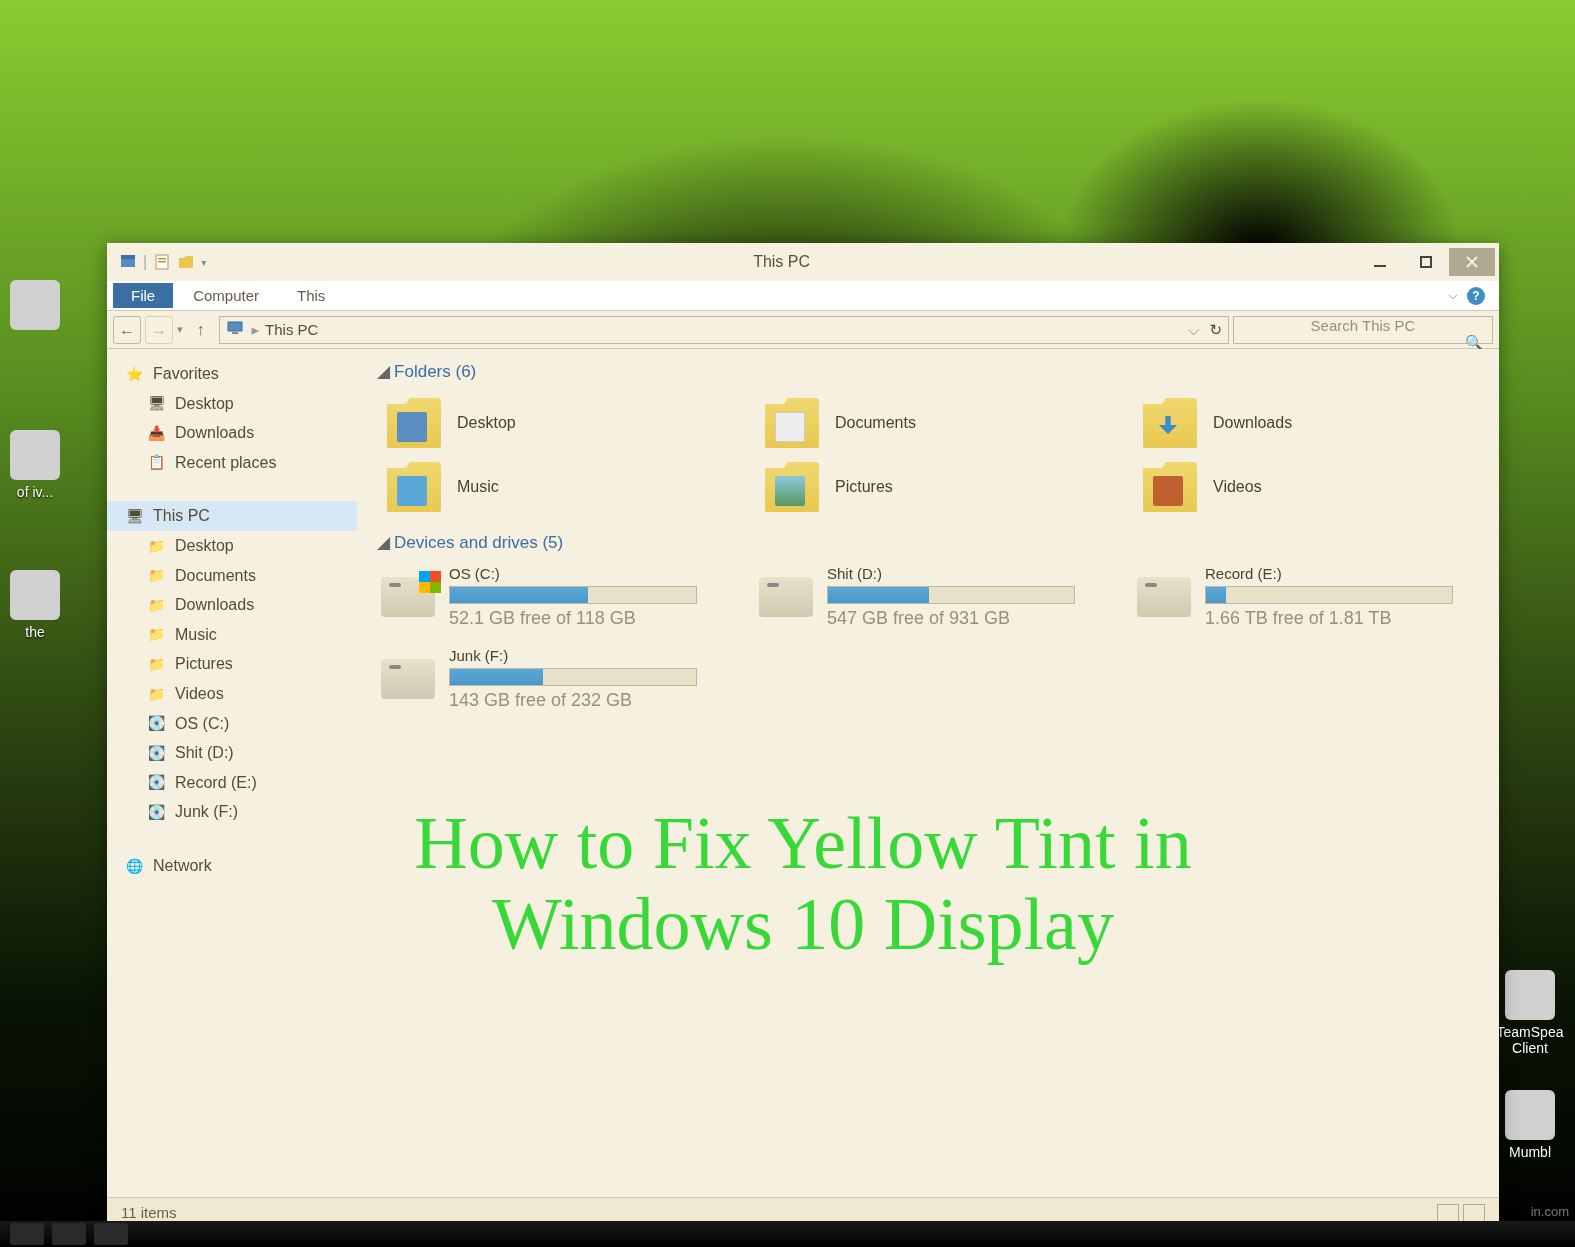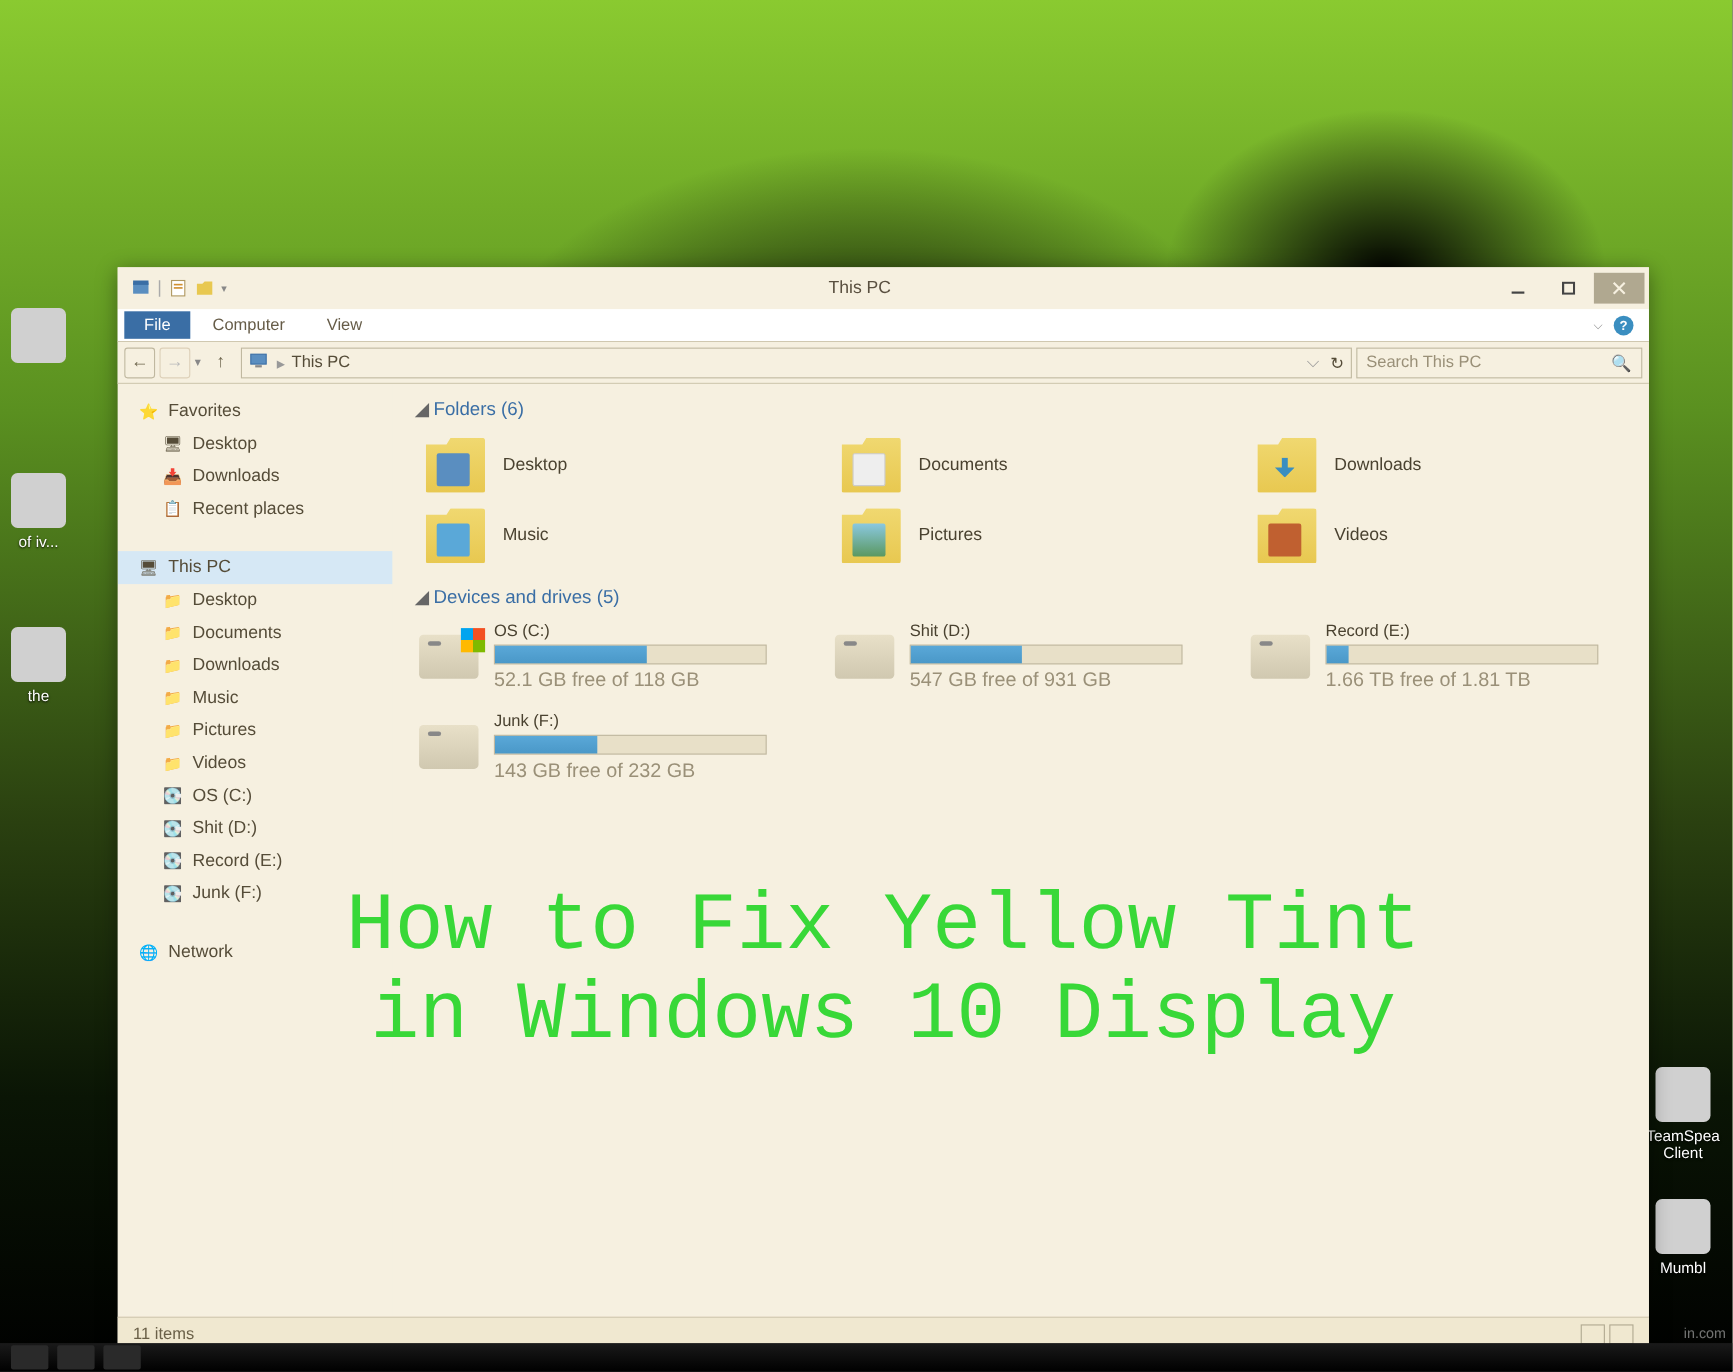--- a/index.html
+++ b/index.html
@@ -47,21 +47,21 @@
 .chevron { color: #888; font-size: 11px; }
 .navbar {
   height: 38px; background: #f6f0e0;
   display: flex; align-items: center; gap: 4px; padding: 3px 6px;
   border-bottom: 1px solid #d0c8b0;
 }
 .navbtn { width: 28px; height: 28px; border: 1px solid #c0b8a0; border-radius: 3px; display: flex; align-items: center; justify-content: center; cursor: pointer; color: #706850; }
 .navbtn.disabled { color: #bbb; border-color: #ddd0b8; }
 .addr { flex: 1; height: 28px; border: 1px solid #c0b8a0; background: #f6f0e0; display: flex; align-items: center; padding: 0 6px; font-size: 15px; color: #554c38; }
 .addr .refresh { margin-left: auto; padding-left: 6px; }
-.search { width: 260px; height: 28px; border: 1px solid #c0b8a0; background: #f6f0e0; display: flex; align-items: center; padding: 0 8px; font-size: 15px; color: #9a9078; }
+.search { width: 260px; height: 28px; border: 1px solid #c0b8a0; background: #f6f0e0; display: flex; align-items: center; padding: 0 8px; font-size: 15px; color: #9a9078; flex-direction: column; }
 .search .mag { margin-left: auto; color: #888; }
 .body { flex: 1; display: flex; overflow: hidden; }
 .nav {
   width: 250px; background: #f6f0e0; padding: 10px 0; font-size: 16px; color: #554c38;
   overflow: hidden;
 }
 .nav-section { margin-bottom: 24px; }
 .nav-item { display: flex; align-items: center; gap: 8px; padding: 2px 8px 2px 18px; cursor: pointer; line-height: 1.6; }
 .nav-item.header { font-weight: normal; }
 .nav-item.sub { padding-left: 40px; }
@@ -86,21 +86,21 @@
 .drive-icon.dvd { border-radius: 50%; background: radial-gradient(circle, #fff 25%, #ccc 26%, #e0d8c0 60%, #b0a890 100%); }
 .drive-info { flex: 1; display: flex; flex-direction: column; gap: 4px; }
 .drive-name { font-size: 15px; color: #4a4230; }
 .drive-bar { height: 18px; width: 248px; background: #e8e0c8; border: 1px solid #c0b8a0; position: relative; }
 .drive-bar .fill { position: absolute; left: 0; top: 0; bottom: 0; background: linear-gradient(#5aa8d8, #4a98c8); }
 .drive-free { font-size: 18px; color: #9a9078; }
 .overlay-title {
   position: absolute; left: 50%; top: 560px; transform: translateX(-50%);
   width: 1020px; text-align: center;
   font-size: 74px; line-height: 1.1; color: #38d838; font-weight: 400;
-  font-family: Liberation Mono, monospace;
+  font-family: Liberation Serif, serif;
 }
 .statusbar {
   height: 30px; background: #f0e8d0; border-top: 1px solid #d0c8b0;
   display: flex; align-items: center; padding: 0 14px; font-size: 15px; color: #6a6048;
 }
 .statusbar .view-icons { margin-left: auto; display: flex; gap: 4px; }
 .statusbar .view-icons span { width: 22px; height: 18px; border: 1px solid #b0a890; }
 .desktop-icon { position: absolute; width: 70px; text-align: center; color: #fff; font-size: 14px; text-shadow: 0 1px 2px #000; }
 .desktop-icon .ico { width: 50px; height: 50px; margin: 0 auto 4px; background: #d0d0d0; border-radius: 6px; }
 .taskbar { position: absolute; left: 0; right: 0; bottom: 0; height: 26px; background: linear-gradient(#1a1a1a, #000); display: flex; align-items: center; gap: 8px; padding: 0 10px; }
@@ -159,21 +159,21 @@
           <svg width="12" height="12">
             <path d="M1 1 L11 11 M11 1 L1 11" stroke="#f6f0e0" stroke-width="2"></path>
           </svg>
         </div>
     </div>
   </div>
 
   <div class="ribbon-tabs">
     <div class="ribbon-tab file">File</div>
     <div class="ribbon-tab">Computer</div>
-    <div class="ribbon-tab">View</div>
+    <div class="ribbon-tab">This</div>
     <div class="ribbon-right">
       <span class="chevron">⌵</span>
       <span class="help-icon">?</span>
     </div>
   </div>
 
   <div class="navbar">
     <div class="navbtn">←</div>
     <div class="navbtn disabled">→</div>
     <span class="chevron">▾</span>

